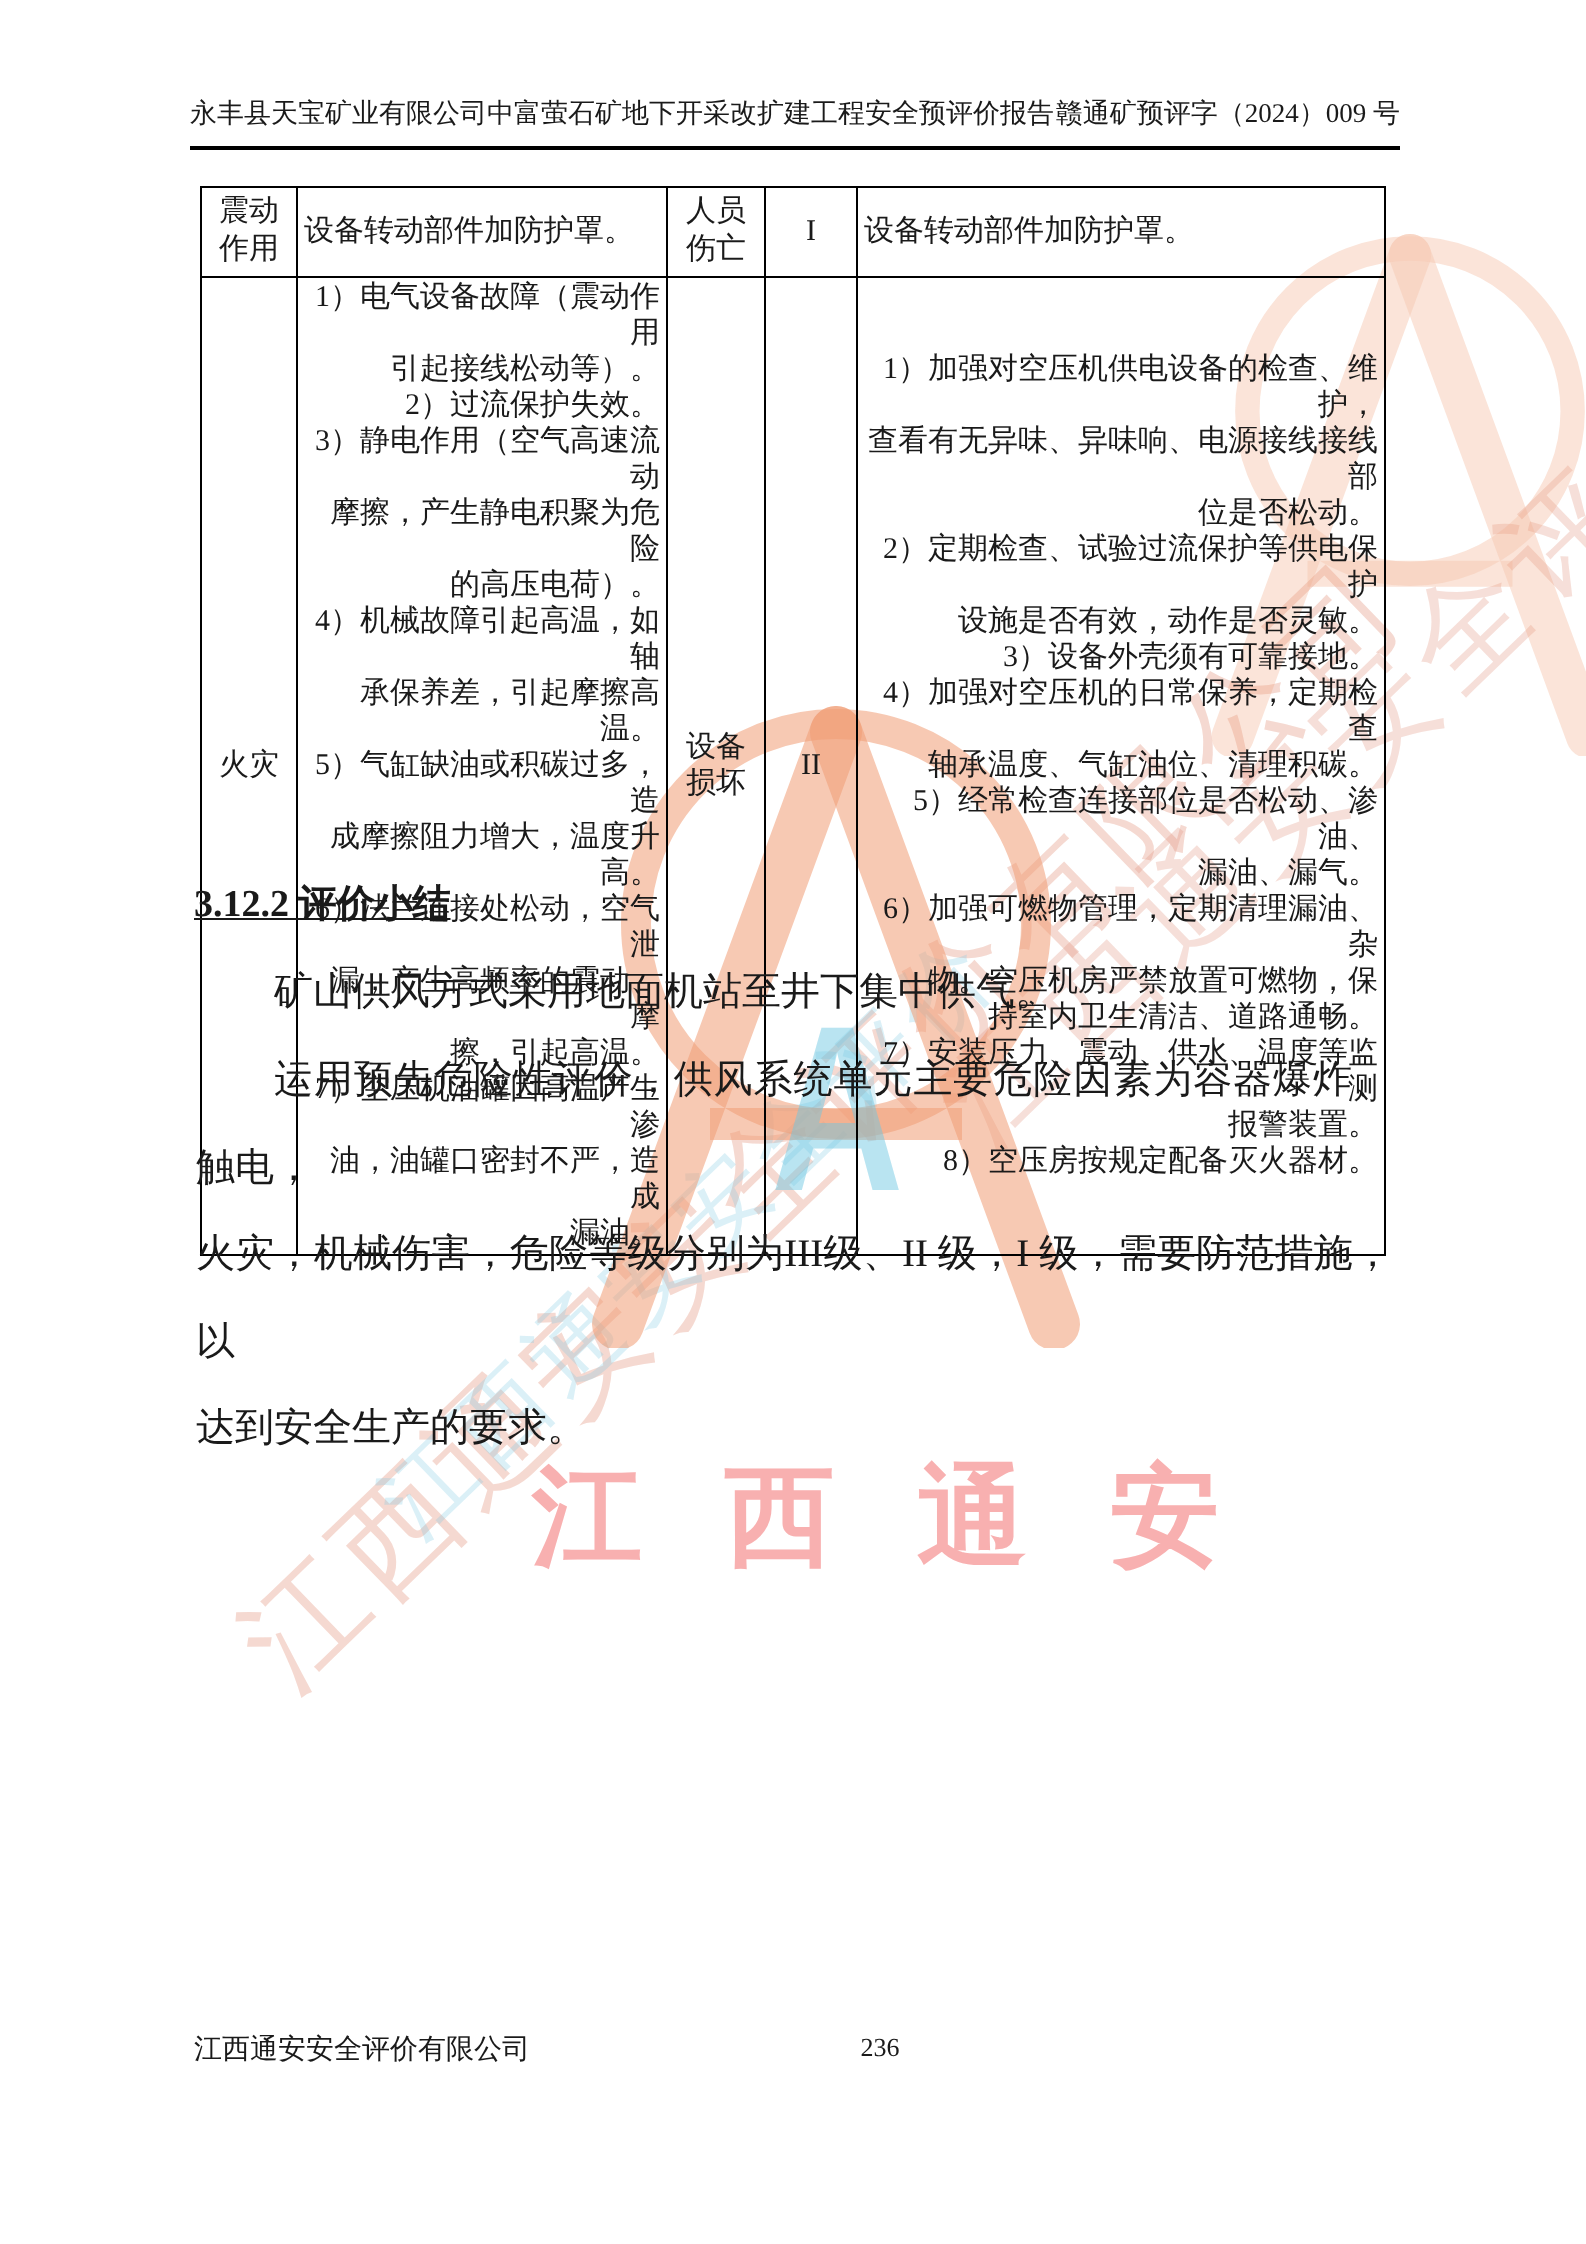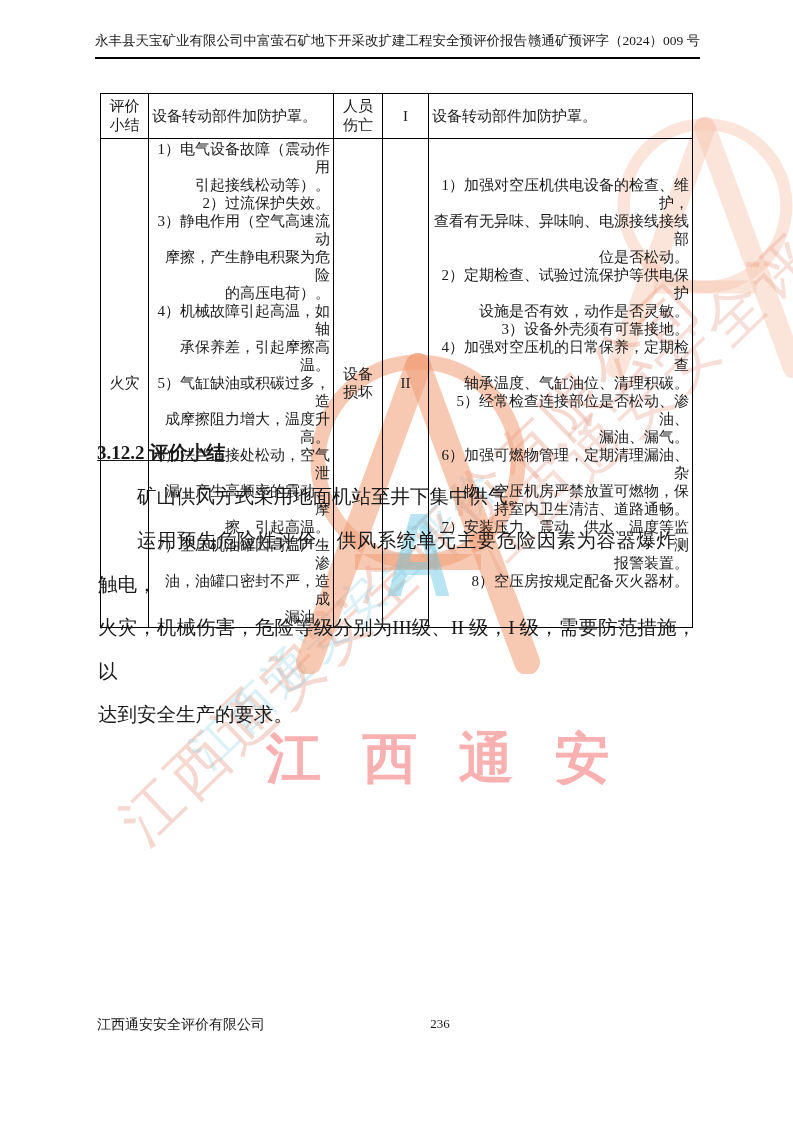--- a/index.html
+++ b/index.html
@@ -31,21 +31,21 @@
   }
   .wm-brand{
     position:absolute;left:266px;top:728px;
     font-family:"Liberation Sans","DejaVu Sans",sans-serif;
     font-weight:bold;font-size:55px;letter-spacing:13px;line-height:1.1;
     color:rgba(244,128,128,0.62);white-space:nowrap;
   }
   
   .content{position:absolute;inset:0;z-index:1;}
   .page-header{
-    position:absolute;left:95px;right:93px;top:32px;
+    position:absolute;left:95px;right:93px;top:48px;
     display:flex;justify-content:space-between;align-items:flex-end;
     font-size:13.5px;border-bottom:2px solid #000;padding-bottom:7px;
   }
   .doc-table{
     position:absolute;left:100px;top:93px;width:592px;
     border-collapse:collapse;table-layout:fixed;
     font-size:15px;
   }
   .doc-table td{
     border:1px solid #000;padding:1px 3px;vertical-align:middle;
@@ -106,21 +106,21 @@
   <table class="doc-table">
     <colgroup>
       <col style="width:48px">
         <col style="width:185px">
         <col style="width:49px">
       <col style="width:46px">
         <col style="width:264px">
     </colgroup>
     <tbody>
       <tr class="r1">
-        <td class="td-center">评价小结</td>
+        <td class="td-center">震动作用</td>
         <td>设备转动部件加防护罩。</td>
         <td class="td-center">人员伤亡</td>
         <td class="td-center roman">I</td>
         <td>设备转动部件加防护罩。</td>
       </tr>
       <tr>
         <td class="td-center">火灾</td>
         <td class="td-pre">1）电气设备故障（震动作用
 引起接线松动等）。
 2）过流保护失效。

